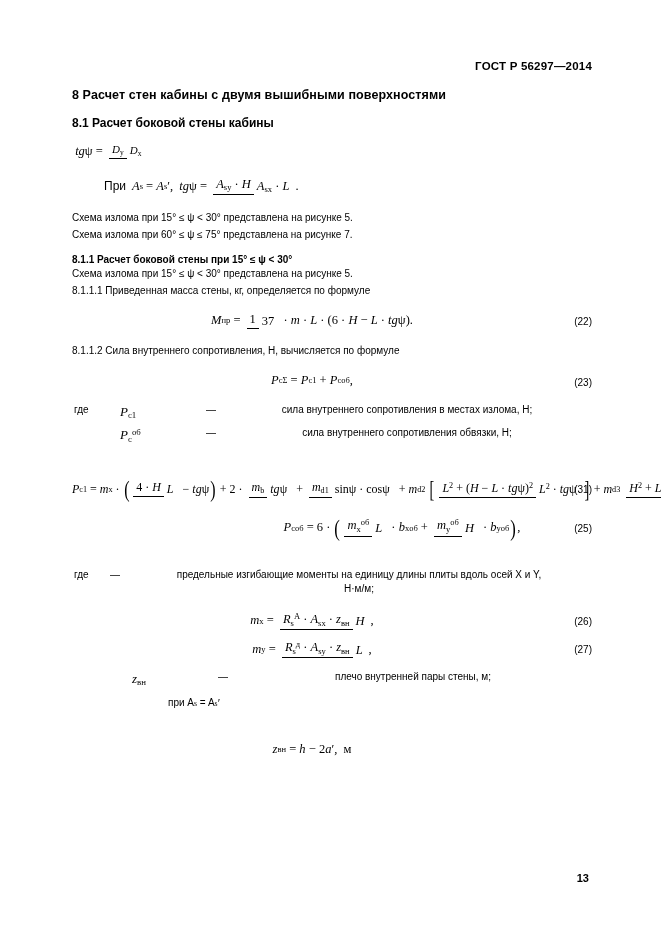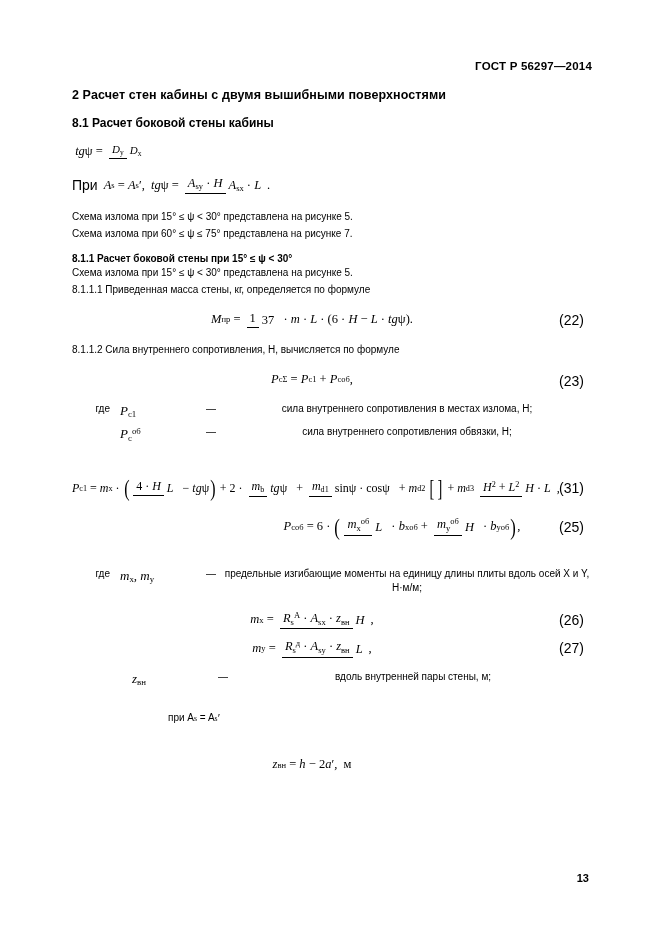--- a/index.html
+++ b/index.html
@@ -59,24 +59,24 @@
     margin: 10px 0;
     min-height: 18px;
   }
   .formula-center {
     text-align: center;
     font-family: "Liberation Serif", serif;
     font-size: 12px;
   }
   .formula-num {
     position: absolute;
-    right: 8px;
+    right: 0;
     top: 50%;
     transform: translateY(-50%);
-    font-size: 14px;
+    font-size: 10px;
     font-family: "Liberation Sans", sans-serif;
   }
   .math {
     font-family: "Liberation Serif", serif;
     font-style: normal;
     font-size: 12.5px;
     display: inline-flex;
     align-items: center;
     white-space: nowrap;
   }
@@ -130,21 +130,20 @@
   .def-row {
     display: flex;
     font-size: 10px;
     margin-bottom: 4px;
     line-height: 1.4;
   }
   .def-kw {
     width: 36px;
     flex: 0 0 36px;
     padding-left: 2px;
-    text-align: right;
   }
   .def-sym {
     width: 86px;
     flex: 0 0 86px;
     font-family: "Liberation Serif", serif;
     font-size: 13px;
     padding-left: 10px;
   }
   .def-dash {
     width: 16px;
@@ -167,37 +166,37 @@
 </style>
 </head>
 <body>
 
 <div class="page">
 
   <div class="content">
 
     <div class="std-header">ГОСТ Р 56297—2014</div>
 
-    <h1 class="section-title">2 Расчет стен кабины с двумя вышибными поверхностями</h1>
+    <h1 class="section-title">8 Расчет стен кабины с двумя вышибными поверхностями</h1>
 
     <h2 class="subsection-title">8.1 Расчет боковой стены кабины</h2>
 
     <p class="body-text">
       <span class="math">
         &nbsp;<span class="it">tg</span>ψ&nbsp;=&nbsp;<span class="frac inline-frac-sm">
             <span class="num"><span class="it">D</span><sub>y</sub></span>
             <span class="den"><span class="it">D</span><sub>x</sub></span>
           </span>
       </span>
     </p>
 
     <div class="formula-row" style="margin-top:16px;margin-bottom:16px;">
       <div style="padding-left:0px;">
         <span class="math">
-          <span style="font-family:'Liberation Sans',sans-serif;font-size:14px;margin-right:6px;">При</span>
+          <span style="font-family:'Liberation Sans',sans-serif;font-size:12px;margin-right:6px;margin-left:32px;">При</span>
           <span class="it">A</span><sub>s</sub>&nbsp;=&nbsp;<span class="it">A</span><sub>s</sub>′,&nbsp;&nbsp;<span class="it">tg</span>ψ&nbsp;=&nbsp;<span class="frac">
               <span class="num"><span class="it">A</span><sub>sy</sub>&nbsp;·&nbsp;<span class="it">H</span></span>
               <span class="den"><span class="it">A</span><sub>sx</sub>&nbsp;·&nbsp;<span class="it">L</span></span>
             </span>.
         </span>
       </div>
     </div>
 
     <p class="body-text">Схема излома при 15° ≤ ψ &lt; 30° представлена на рисунке 5.</p>
     <p class="body-text spaced">Схема излома при 60° ≤ ψ ≤ 75° представлена на рисунке 7.</p>
@@ -249,21 +248,24 @@
         <span class="math" style="font-size:12px;">
           <span class="it">P</span><sub>с1</sub>&nbsp;=&nbsp;<span class="it">m</span><sub>x</sub>&nbsp;·&nbsp;<span class="paren-big">(</span><span class="frac">
               <span class="num">4&nbsp;·&nbsp;<span class="it">H</span></span>
               <span class="den"><span class="it">L</span></span>
             </span>&nbsp;−&nbsp;<span class="it">tg</span>ψ<span class="paren-big">)</span>&nbsp;+&nbsp;2&nbsp;·&nbsp;<span class="frac">
               <span class="num"><span class="it">m</span><sub>b</sub></span>
               <span class="den"><span class="it">tg</span>ψ</span>
             </span>&nbsp;+&nbsp;<span class="frac">
               <span class="num"><span class="it">m</span><sub>d1</sub></span>
               <span class="den">sinψ&nbsp;·&nbsp;cosψ</span>
-            </span>&nbsp;+&nbsp;<span class="it">m</span><sub>d2</sub>&nbsp;<span class="brk-big">[</span><span class="brk-big">]</span>&nbsp;+&nbsp;<span class="it">m</span><sub>d3</sub>&nbsp;<span class="frac">
+            </span>&nbsp;+&nbsp;<span class="it">m</span><sub>d2</sub>&nbsp;<span class="brk-big">[</span><span class="frac">
+              <span class="num"><span class="it">L</span><sup>2</sup>&nbsp;+&nbsp;(<span class="it">H</span>&nbsp;−&nbsp;<span class="it">L</span>&nbsp;·&nbsp;<span class="it">tg</span>ψ)<sup>2</sup></span>
+              <span class="den"><span class="it">L</span><sup>2</sup>&nbsp;·&nbsp;<span class="it">tg</span>ψ</span>
+            </span><span class="brk-big">]</span>&nbsp;+&nbsp;<span class="it">m</span><sub>d3</sub>&nbsp;<span class="frac">
               <span class="num"><span class="it">H</span><sup>2</sup>&nbsp;+&nbsp;<span class="it">L</span><sup>2</sup></span>
               <span class="den"><span class="it">H</span>&nbsp;·&nbsp;<span class="it">L</span></span>
             </span>,
         </span>
       </div>
       <span class="formula-num">(31)</span>
     </div>
 
     <div class="formula-row" style="margin-top:10px;margin-bottom:20px;">
       <div class="formula-center" style="padding-right:40px;padding-left:180px;">
@@ -276,21 +278,20 @@
               <span class="den"><span class="it">H</span></span>
             </span>&nbsp;·&nbsp;<span class="it">b</span><sub>y</sub><sup>об</sup><span class="paren-big">)</span>,
         </span>
       </div>
       <span class="formula-num">(25)</span>
     </div>
 
     <div class="def-list" style="margin-top:30px;">
       <div class="def-row">
         <div class="def-kw">где</div>
-        <div class="def-sym"><span class="it">m</span><sub>x</sub>, <span class="it">m</span><sub>y</sub></div>
         <div class="def-dash">—</div>
         <div class="def-txt">
           <span>предельные изгибающие моменты на единицу длины плиты вдоль осей X и Y,</span><br>
           <span>Н·м/м;</span>
         </div>
       </div>
     </div>
 
     <div class="formula-row" style="margin-top:16px;margin-bottom:10px;">
       <div class="formula-center" style="padding-right:40px;">
@@ -314,25 +315,25 @@
         </span>
       </div>
       <span class="formula-num">(27)</span>
     </div>
 
     <div class="def-list" style="">
       <div class="def-row">
         <div class="def-kw"></div>
         <div class="def-sym" style="padding-left:22px;"><span class="it">z</span><sub>вн</sub></div>
         <div class="def-dash">—</div>
-        <div class="def-txt">вдоль внутренней пары стены, м;</div>
-      </div>
-    </div>
-
-    <p class="body-text" style="padding-left:96px;margin-top:22px;">
+        <div class="def-txt">плечо внутренней пары стены, м;</div>
+      </div>
+    </div>
+
+    <p class="body-text" style="padding-left:96px;margin-top:6px;">
       <span>при A</span><span class="math" style="font-size:11.5px;">
           <sub>s</sub>
         </span><span> = A</span><span class="math" style="font-size:11.5px;"><sub>s</sub>′</span>
     </p>
 
     <div class="formula-row" style="margin-top:30px;">
       <div class="formula-center" style="padding-right:40px;">
         <span class="math">
           <span class="it">z</span><sub>вн</sub>&nbsp;=&nbsp;<span class="it">h</span>&nbsp;−&nbsp;2<span class="it">a</span>′,&nbsp;&nbsp;м
         </span>

